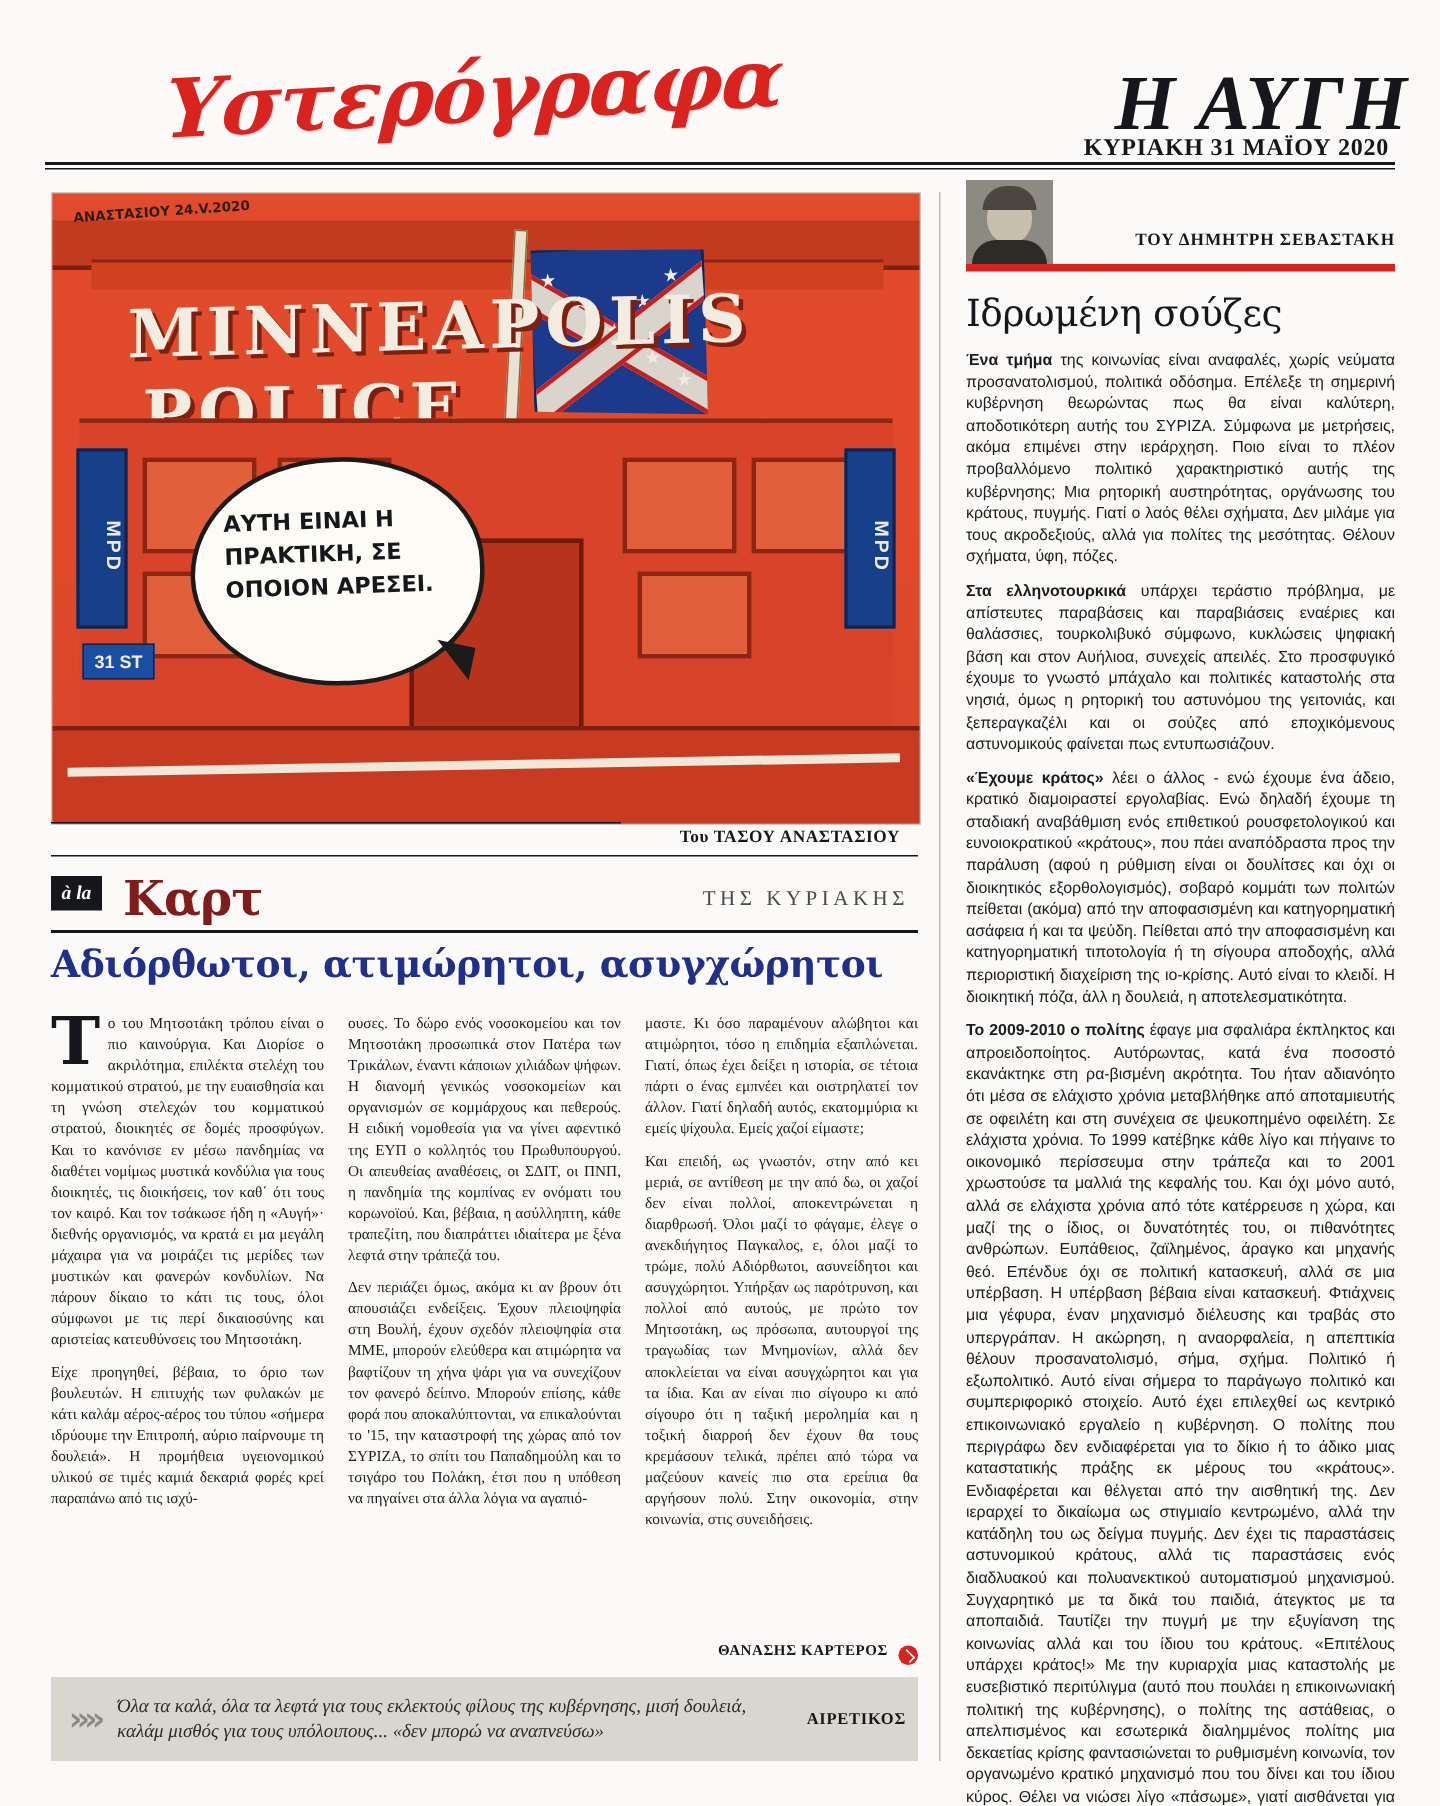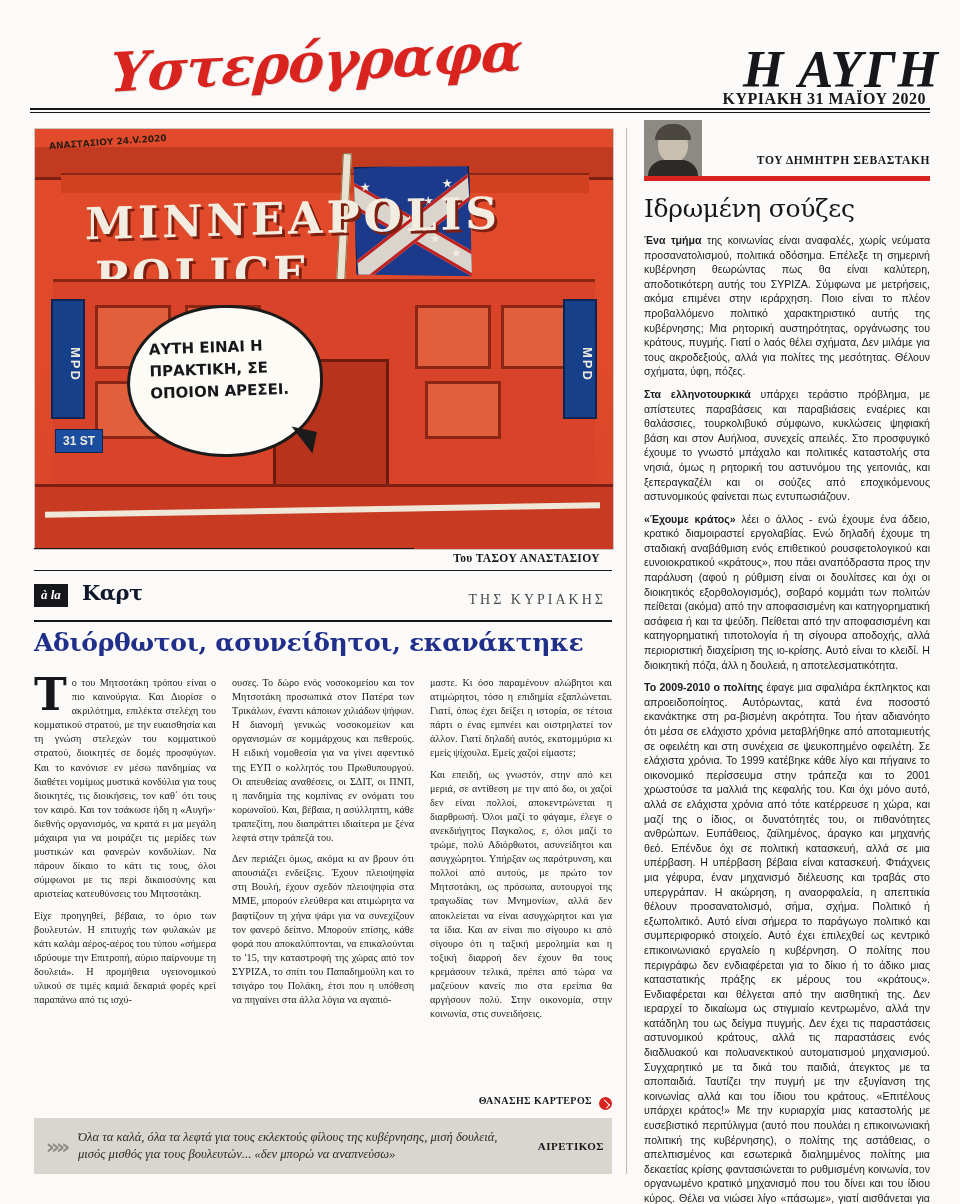--- a/index.html
+++ b/index.html
@@ -309,22 +309,22 @@
     font-style: italic;
     font-size: 13px;
     padding: 3px 7px 4px 7px;
     font-weight: bold;
   }
   .alacarte-title {
     position: absolute;
     left: 48px; top: 0;
     font-family: "DejaVu Serif", serif;
     font-weight: bold;
-    font-size: 21px;
-    color: #0f172a;
+    font-size: 32px;
+    color: #7f1d1d;
     letter-spacing: -0.5px;
   }
   .alacarte-sub {
     position: absolute;
     right: 6px; top: 12px;
     font-family: "Liberation Serif", serif;
     font-size: 14px;
     letter-spacing: 3px;
     color: #4a4a4a;
   }
@@ -603,42 +603,42 @@
   <div class="credit-rule"></div>
   <div class="cartoon-credit">Του ΤΑΣΟΥ ΑΝΑΣΤΑΣΙΟΥ</div>
   <div class="credit-rule2"></div>
 
   <div class="alacarte">
     <div class="alacarte-badge">à la</div>
     <div class="alacarte-title">Καρτ</div>
     <div class="alacarte-sub">ΤΗΣ ΚΥΡΙΑΚΗΣ</div>
   </div>
   <div class="alacarte-rule"></div>
-  <div class="headline">Αδιόρθωτοι, ασυνείδητοι, εκανάκτηκε</div>
+  <div class="headline">Αδιόρθωτοι, ατιμώρητοι, ασυγχώρητοι</div>
 
   <div class="left-cols">
     <div class="lcol">
       <p class="dropcap">Τ ο του Μητσοτάκη τρόπου είναι ο πιο καινούργια. Και Διορίσε ο ακριλότημα, επιλέκτα στελέχη του κομματικού στρατού, με την ευαισθησία και τη γνώση στελεχών του κομματικού στρατού, διοικητές σε δομές προσφύγων. Και το κανόνισε εν μέσω πανδημίας να διαθέτει νομίμως μυστικά κονδύλια για τους διοικητές, τις διοικήσεις, τον καθ΄ ότι τους τον καιρό. Και τον τσάκωσε ήδη η «Αυγή»· διεθνής οργανισμός, να κρατά ει μα μεγάλη μάχαιρα για να μοιράζει τις μερίδες των μυστικών και φανερών κονδυλίων. Να πάρουν δίκαιο το κάτι τις τους, όλοι σύμφωνοι με τις περί δικαιοσύνης και αριστείας κατευθύνσεις του Μητσοτάκη.</p>
       <p>Είχε προηγηθεί, βέβαια, το όριο των βουλευτών. Η επιτυχής των φυλακών με κάτι καλάμ αέρος-αέρος του τύπου «σήμερα ιδρύουμε την Επιτροπή, αύριο παίρνουμε τη δουλειά». Η προμήθεια υγειονομικού υλικού σε τιμές καμιά δεκαριά φορές κρεί παραπάνω από τις ισχύ-</p>
     </div>
     <div class="lcol">
       <p>ουσες. Το δώρο ενός νοσοκομείου και τον Μητσοτάκη προσωπικά στον Πατέρα των Τρικάλων, έναντι κάποιων χιλιάδων ψήφων. Η διανομή γενικώς νοσοκομείων και οργανισμών σε κομμάρχους και πεθερούς. Η ειδική νομοθεσία για να γίνει αφεντικό της ΕΥΠ ο κολλητός του Πρωθυπουργού. Οι απευθείας αναθέσεις, οι ΣΔΙΤ, οι ΠΝΠ, η πανδημία της κομπίνας εν ονόματι του κορωνοϊού. Και, βέβαια, η ασύλληπτη, κάθε τραπεζίτη, που διαπράττει ιδιαίτερα με ξένα λεφτά στην τράπεζά του.</p>
       <p>Δεν περιάζει όμως, ακόμα κι αν βρουν ότι απουσιάζει ενδείξεις. Έχουν πλειοψηφία στη Βουλή, έχουν σχεδόν πλειοψηφία στα ΜΜΕ, μπορούν ελεύθερα και ατιμώρητα να βαφτίζουν τη χήνα ψάρι για να συνεχίζουν τον φανερό δείπνο. Μπορούν επίσης, κάθε φορά που αποκαλύπτονται, να επικαλούνται το '15, την καταστροφή της χώρας από τον ΣΥΡΙΖΑ, το σπίτι του Παπαδημούλη και το τσιγάρο του Πολάκη, έτσι που η υπόθεση να πηγαίνει στα άλλα λόγια να αγαπιό-</p>
     </div>
     <div class="lcol">
       <p>μαστε. Κι όσο παραμένουν αλώβητοι και ατιμώρητοι, τόσο η επιδημία εξαπλώνεται. Γιατί, όπως έχει δείξει η ιστορία, σε τέτοια πάρτι ο ένας εμπνέει και οιστρηλατεί τον άλλον. Γιατί δηλαδή αυτός, εκατομμύρια κι εμείς ψίχουλα. Εμείς χαζοί είμαστε;</p>
       <p>Και επειδή, ως γνωστόν, στην από κει μεριά, σε αντίθεση με την από δω, οι χαζοί δεν είναι πολλοί, αποκεντρώνεται η διαρθρωσή. Όλοι μαζί το φάγαμε, έλεγε ο ανεκδιήγητος Παγκαλος, ε, όλοι μαζί το τρώμε, πολύ Αδιόρθωτοι, ασυνείδητοι και ασυγχώρητοι. Υπήρξαν ως παρότρυνση, και πολλοί από αυτούς, με πρώτο τον Μητσοτάκη, ως πρόσωπα, αυτουργοί της τραγωδίας των Μνημονίων, αλλά δεν αποκλείεται να είναι ασυγχώρητοι και για τα ίδια. Και αν είναι πιο σίγουρο κι από σίγουρο ότι η ταξική μερολημία και η τοξική διαρροή δεν έχουν θα τους κρεμάσουν τελικά, πρέπει από τώρα να μαζεύουν κανείς πιο στα ερείπια θα αργήσουν πολύ. Στην οικονομία, στην κοινωνία, στις συνειδήσεις.</p>
       <div class="byline-left">ΘΑΝΑΣΗΣ ΚΑΡΤΕΡΟΣ</div>
       <div class="red-dot"></div>
     </div>
   </div>
 
   <div class="quotebar">
     <div class="quote-arrows">»»</div>
-    <div class="quote-text">Όλα τα καλά, όλα τα λεφτά για τους εκλεκτούς φίλους της κυβέρνησης, μισή δουλειά, μισός μισθός για τους βουλευτών... «δεν μπορώ να αναπνεύσω»</div>
+    <div class="quote-text">Όλα τα καλά, όλα τα λεφτά για τους εκλεκτούς φίλους της κυβέρνησης, μισή δουλειά, καλάμ μισθός για τους υπόλοιπους... «δεν μπορώ να αναπνεύσω»</div>
     <div class="quote-author">ΑΙΡΕΤΙΚΟΣ</div>
   </div>
 
   <div class="divider-v"></div>
 
   <div class="rightcol">
     <div class="author-block">
       <div class="author-photo">
         <div class="head"></div>
         <div class="hair"></div>

